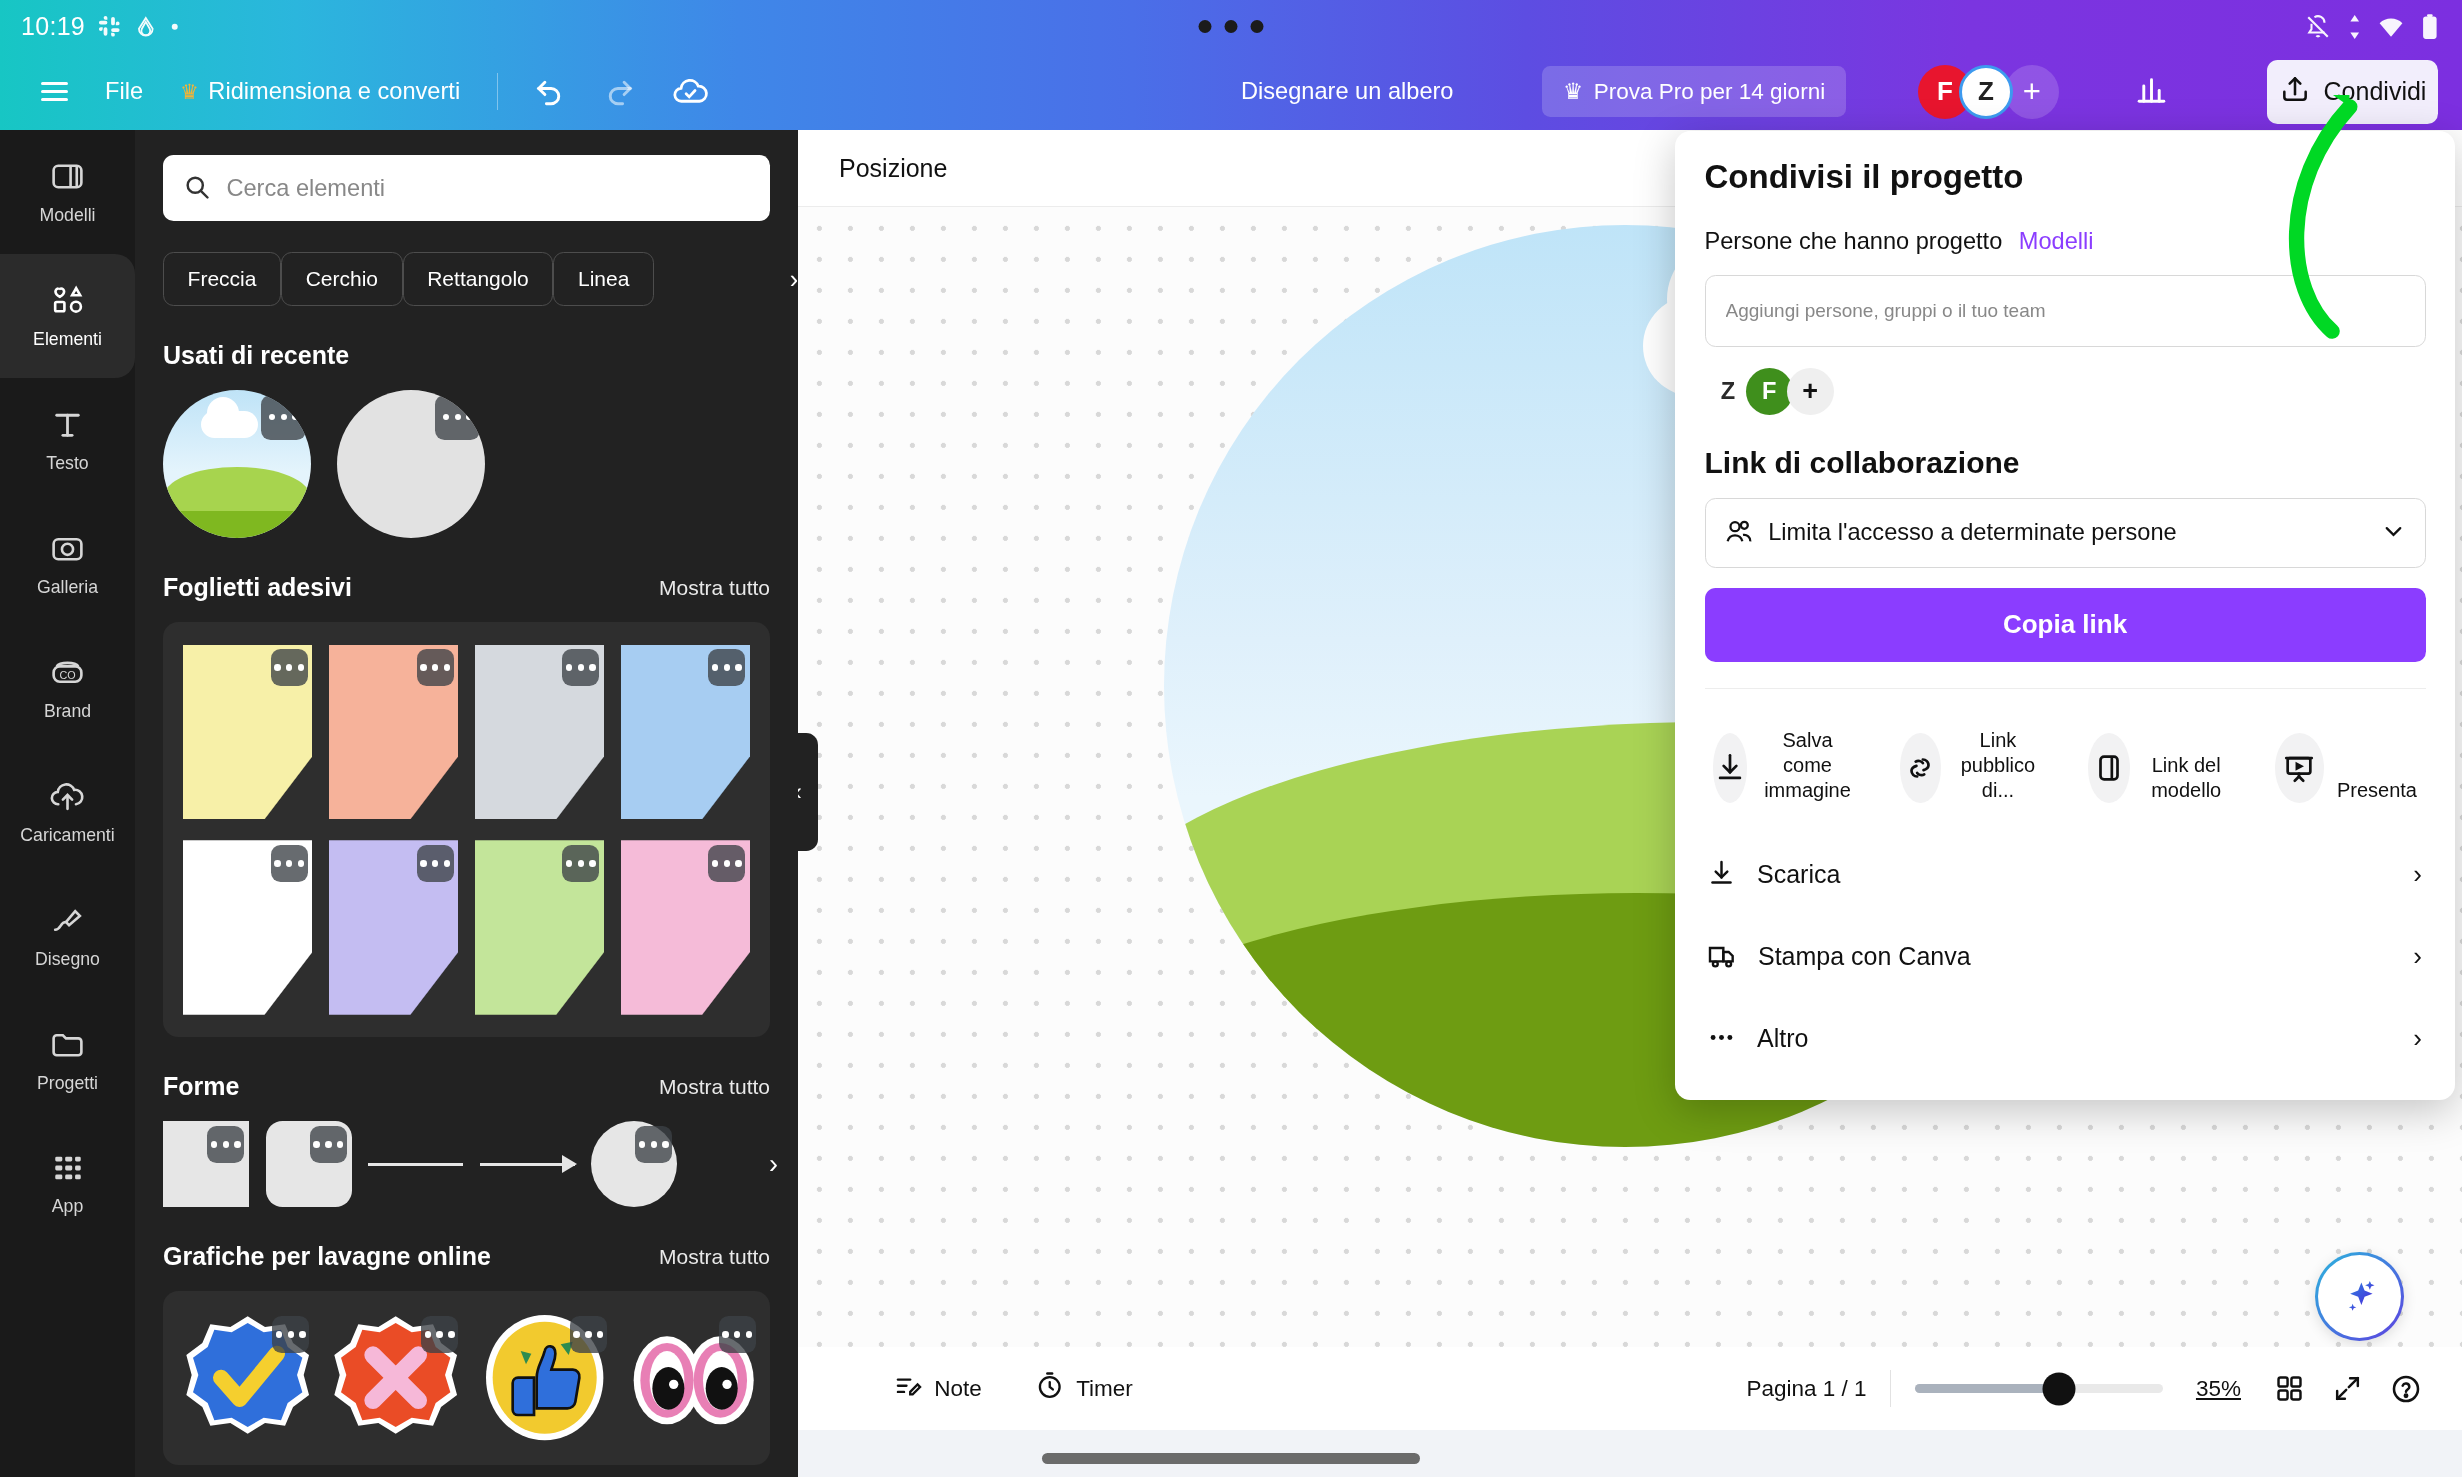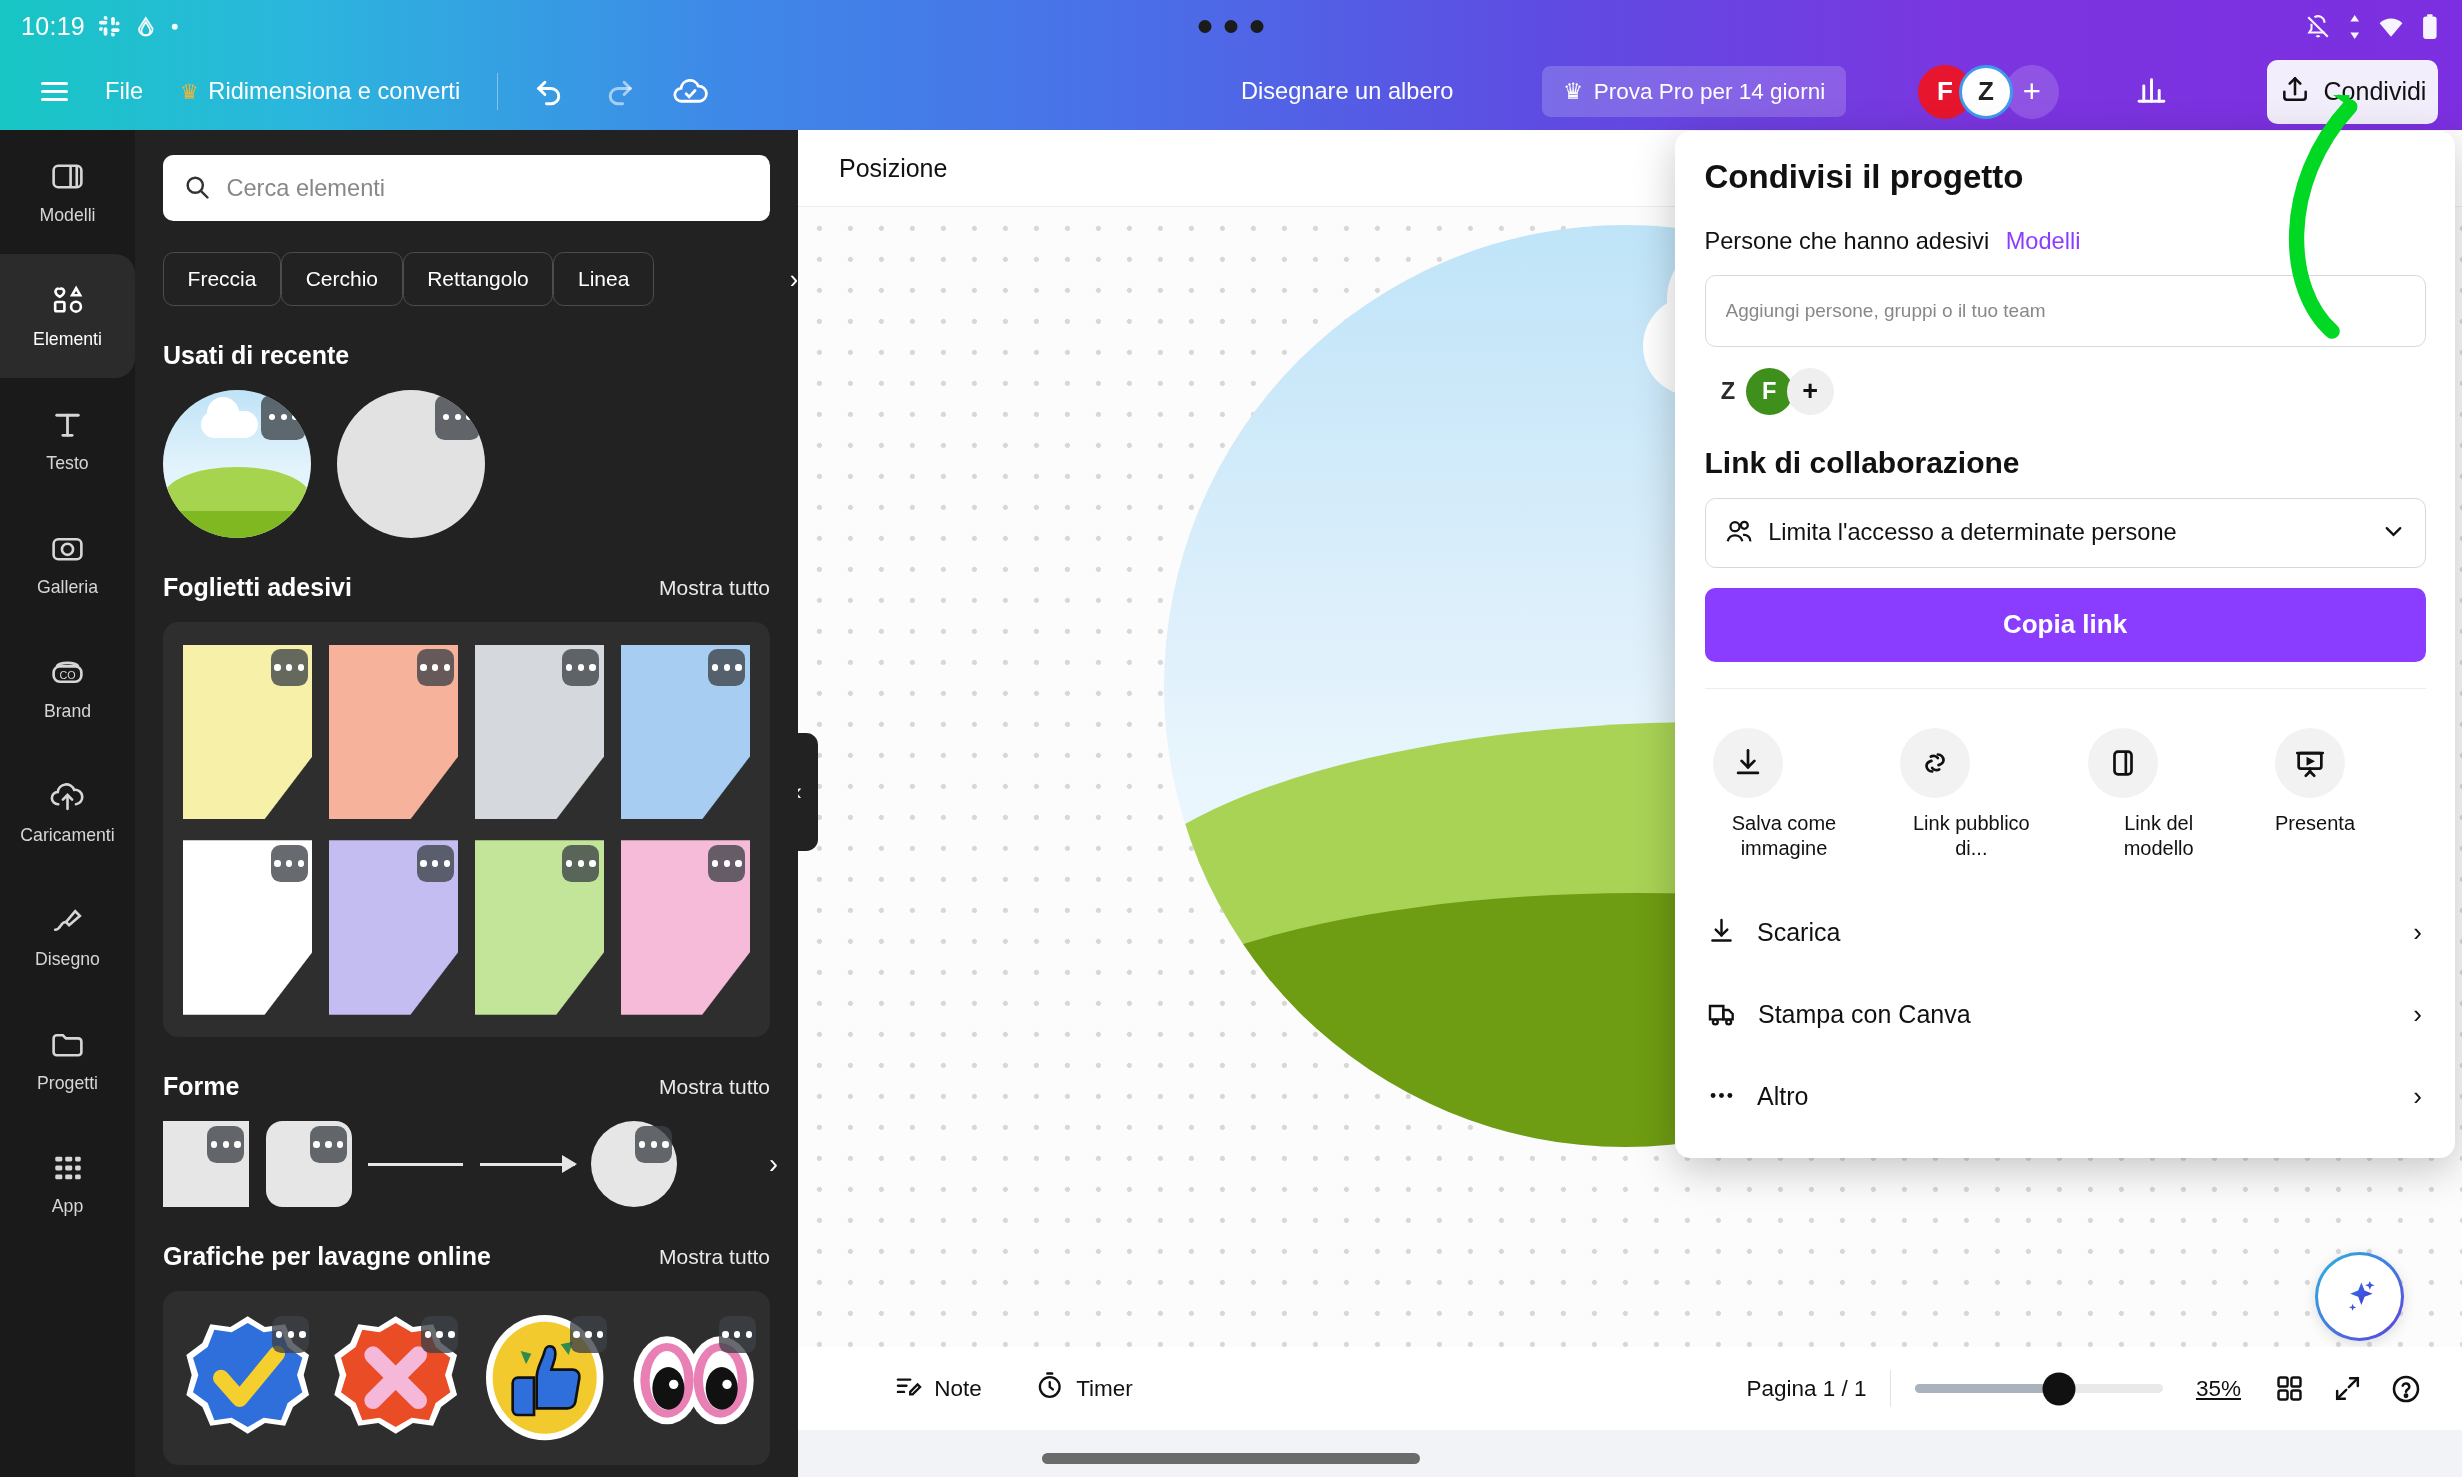--- a/index.html
+++ b/index.html
@@ -220,21 +220,21 @@
     margin-top:17.7px; width:100%; height:70px; border:1.2px solid #d8d8d8; border-radius:10.6px;
     display:flex; align-items:center; padding:0 17.7px; gap:13px; cursor:pointer;
   }
   .sp-select .txt{ font-size:23.6px; color:#111; flex:1;}
   .sp-copy {
     margin-top:20px; width:100%; height:74px; background:#8b3dff; border-radius:10.6px;
     display:flex; align-items:center; justify-content:center; color:#fff; font-size:26px; font-weight:700; cursor:pointer;
   }
   .sp-divider{ height:1.2px; background:#ededed; margin-top:26px;}
   .sp-actions{ display:flex; justify-content:space-between; padding:33px 38px 31px 38px;}
-  .sp-act{ width:142px; display:flex; flex-direction:column; align-items:flex-start; gap:13px; cursor:pointer;}
+  .sp-act{ width:142px; display:flex; flex-direction:row; align-items:flex-end; gap:13px; cursor:pointer;}
   .sp-act .circ{ width:70px; height:70px; border-radius:50%; background:#f2f2f3;
     display:flex; align-items:center; justify-content:center;}
   .sp-act .cap{ font-size:20px; color:#111; text-align:center; line-height:1.25;}
   .sp-list{ padding:0 0 20px 0;}
   .sp-li{ height:82px; display:flex; align-items:center; padding:0 33px 0 31px; gap:20px; cursor:pointer;}
   .sp-li .t{ flex:1; font-size:25px; color:#111;}
   .sp-li .chev{ color:#111; font-size:26px;}
 
   
   .green-arrow { position:absolute; top:95px; right:47px; z-index:70; pointer-events:none;}
@@ -810,21 +810,21 @@
     </div>
   </div>
   <div class="bottom-strip">
     <div class="homebar"></div>
   </div>
 
   <div class="share-pop">
     <div class="sp-pad">
       <div class="sp-title">Condivisi il progetto</div>
       <div class="sp-row">
-        <div class="sp-label">Persone che hanno adesivi</div>
+        <div class="sp-label">Persone che hanno progetto</div>
         <div class="sp-link">Modelli</div>
       </div>
       <div class="sp-input">
         <input value="" placeholder="Aggiungi persone, gruppi o il tuo team" style="">
       </div>
       <div class="sp-avatars">
         <div class="spav spav-z">Z</div>
         <div class="spav spav-f">F</div>
         <div class="spav spav-p">+</div>
       </div>

